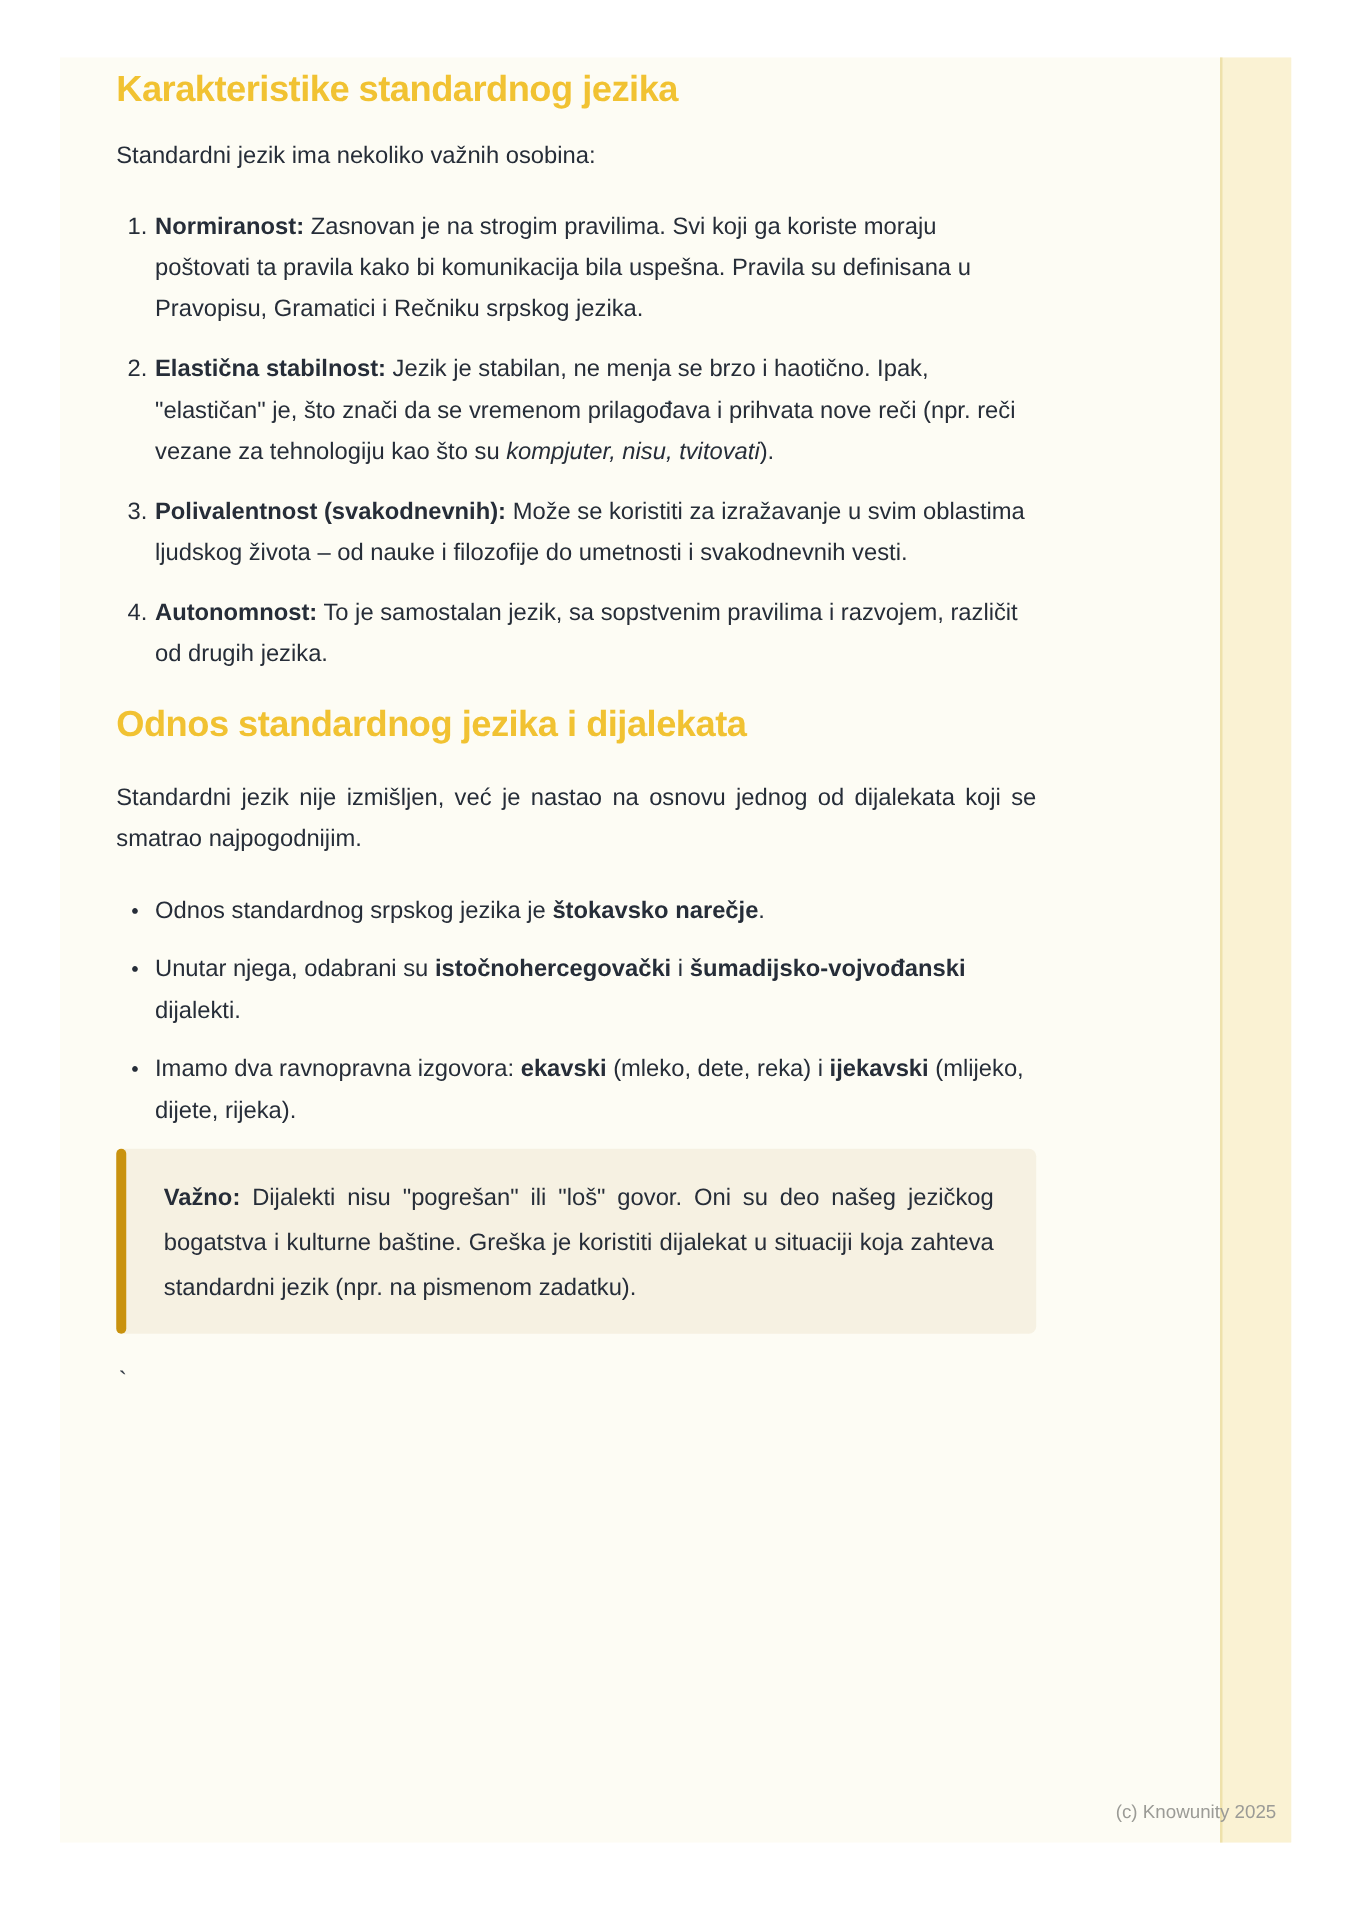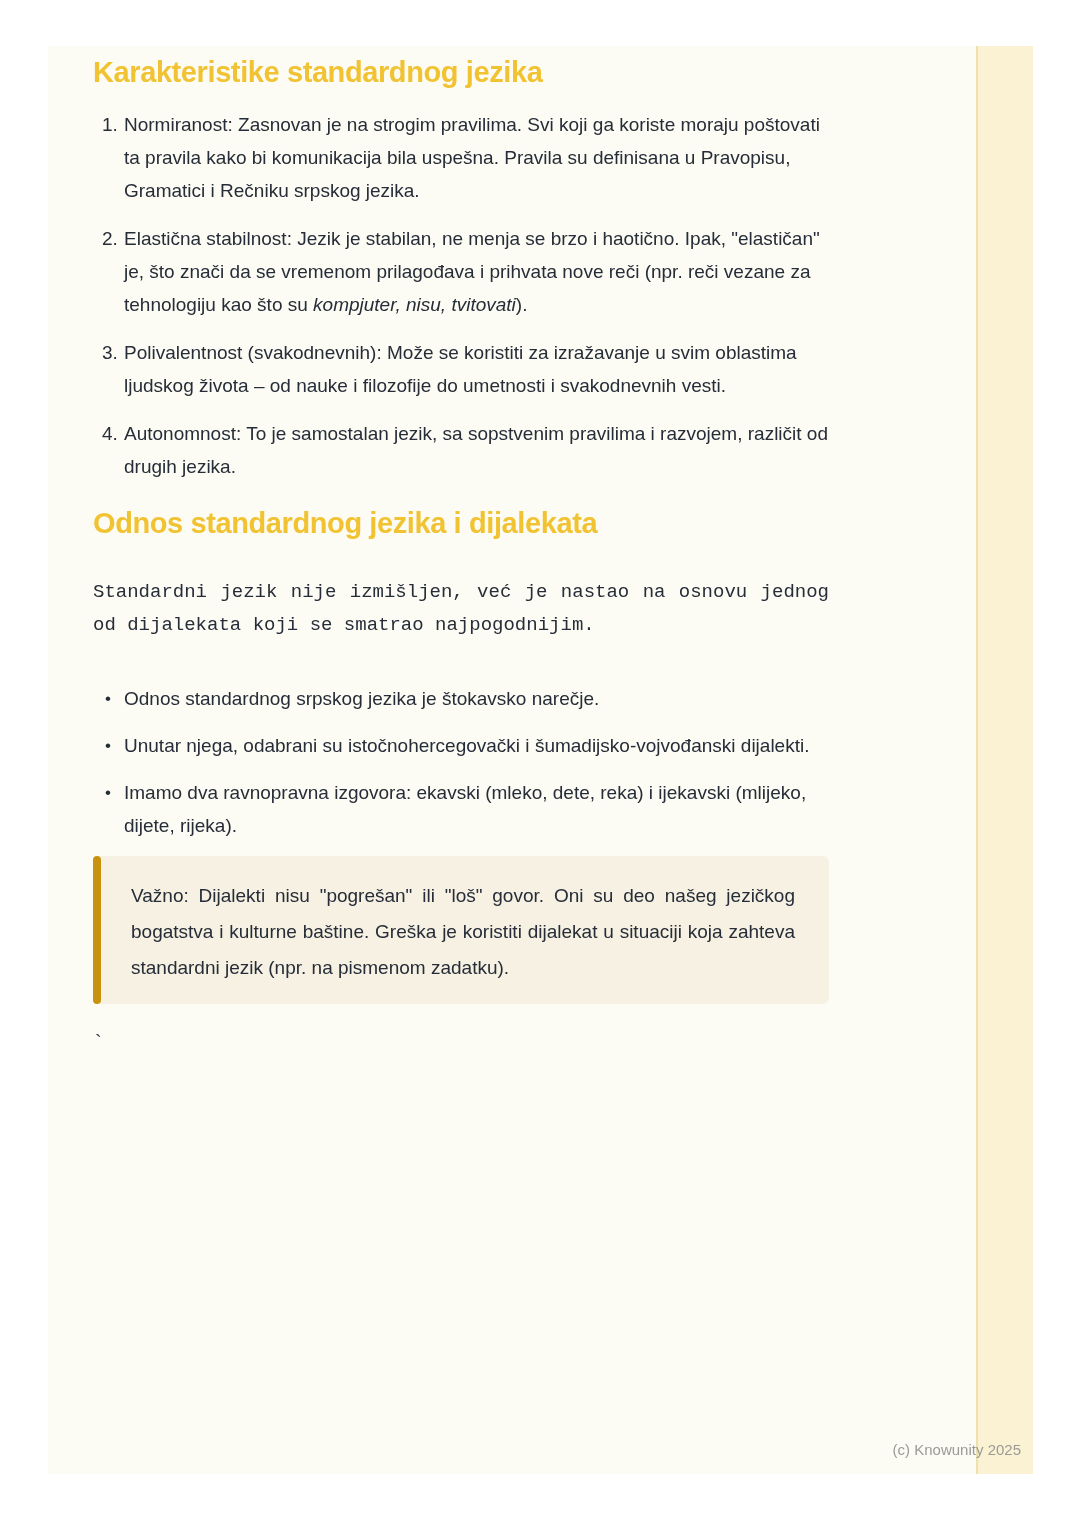--- a/index.html
+++ b/index.html
@@ -37,48 +37,48 @@
     width: 736px;
   }
   h1.sec-title {
     font-size: 29px;
     line-height: 36px;
     font-weight: 700;
     letter-spacing: -0.4px;
     color: var(--heading);
   }
   .sec-title.first { padding-top: 8px; margin-bottom: 18px; }
-  .sec-title.second { margin-top: 22px; margin-bottom: 35px; }
+  .sec-title.second { margin-top: 22px; margin-bottom: 24px; }
   p.body-text {
     font-size: 19px;
     line-height: 33px;
   }
   .intro-1 { margin-bottom: 24px; }
-  .intro-2 { margin-bottom: 40px; text-align: justify; font-family: Liberation Mono, monospace; }
+  .intro-2 { margin-bottom: 24px; text-align: justify; }
   .olist { margin-bottom: 0; }
   .oli {
     display: flex;
     padding-left: 9px;
     margin-bottom: 15px;
     font-size: 19px;
     line-height: 33px;
   }
   .oli-num { flex: 0 0 22px; }
   .oli-text { flex: 1; }
   .blist { margin-bottom: 0; }
   .bli {
     display: flex;
     padding-left: 12px;
     margin-bottom: 14px;
     font-size: 19px;
     line-height: 33px;
   }
   .bli-dot { flex: 0 0 19px; font-size: 17px; }
   .bli-text { flex: 1; }
-  strong { font-weight: 400; }
+  strong { font-weight: 700; }
   em { font-style: italic; }
   .callout {
     position: relative;
     margin-top: 10px;
     width: 736px;
     background: var(--callout-background);
     border-radius: 6px;
     padding: 22px 34px 18px 38px;
   }
   .callout::before {
@@ -112,20 +112,21 @@
 </head>
 <body>
 
 <div class="page">
   <div class="accent-stripe"></div>
 
   <div class="content">
 
     <h1 class="sec-title first">Karakteristike standardnog jezika</h1>
 
+    <p class="body-text intro-1">Standardni jezik ima nekoliko važnih osobina:</p>
 
     <div class="olist">
       <div class="oli">
         <span class="oli-num">1.</span>
         <p class="oli-text"><strong>Normiranost:</strong><span> Zasnovan je na strogim pravilima. Svi koji ga koriste moraju poštovati ta pravila kako bi komunikacija bila uspešna. Pravila su definisana u Pravopisu, Gramatici i Rečniku srpskog jezika.</span><em></em><span></span></p>
       </div>
       <div class="oli">
         <span class="oli-num">2.</span>
         <p class="oli-text"><strong>Elastična stabilnost:</strong><span> Jezik je stabilan, ne menja se brzo i haotično. Ipak, "elastičan" je, što znači da se vremenom prilagođava i prihvata nove reči (npr. reči vezane za tehnologiju kao što su </span><em>kompjuter, nisu, tvitovati</em><span>).</span></p>
       </div>

